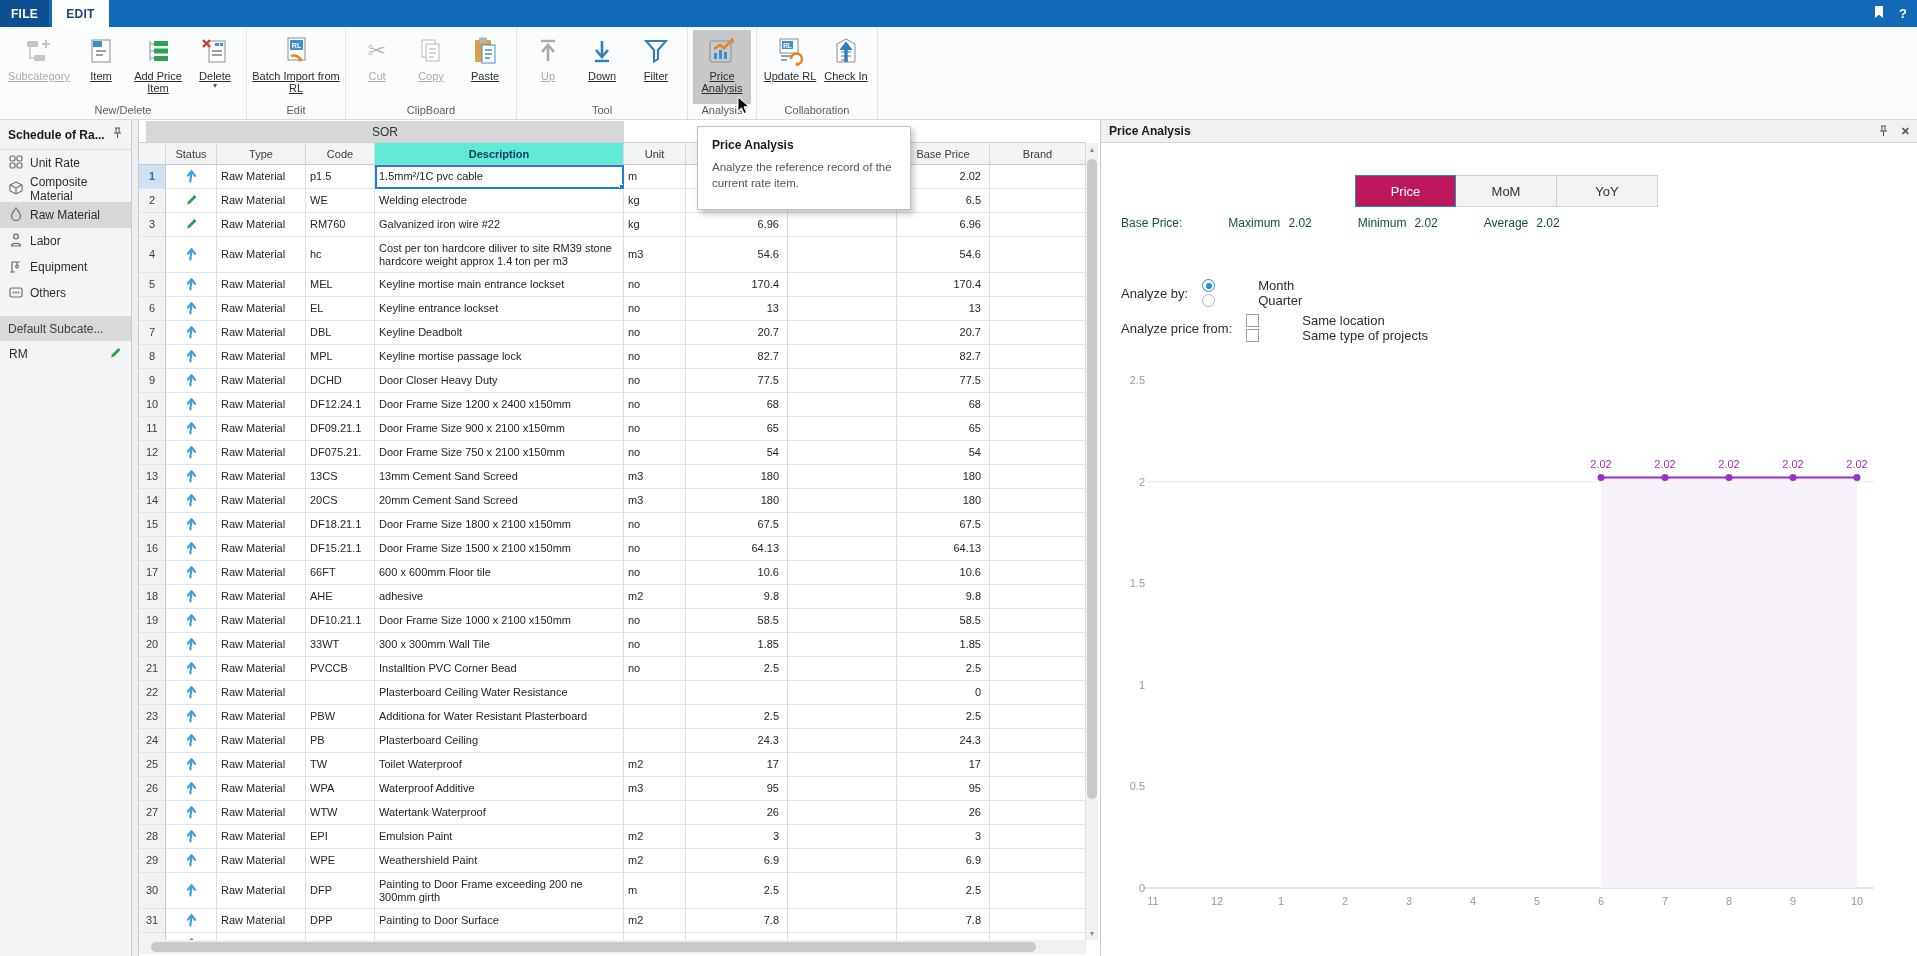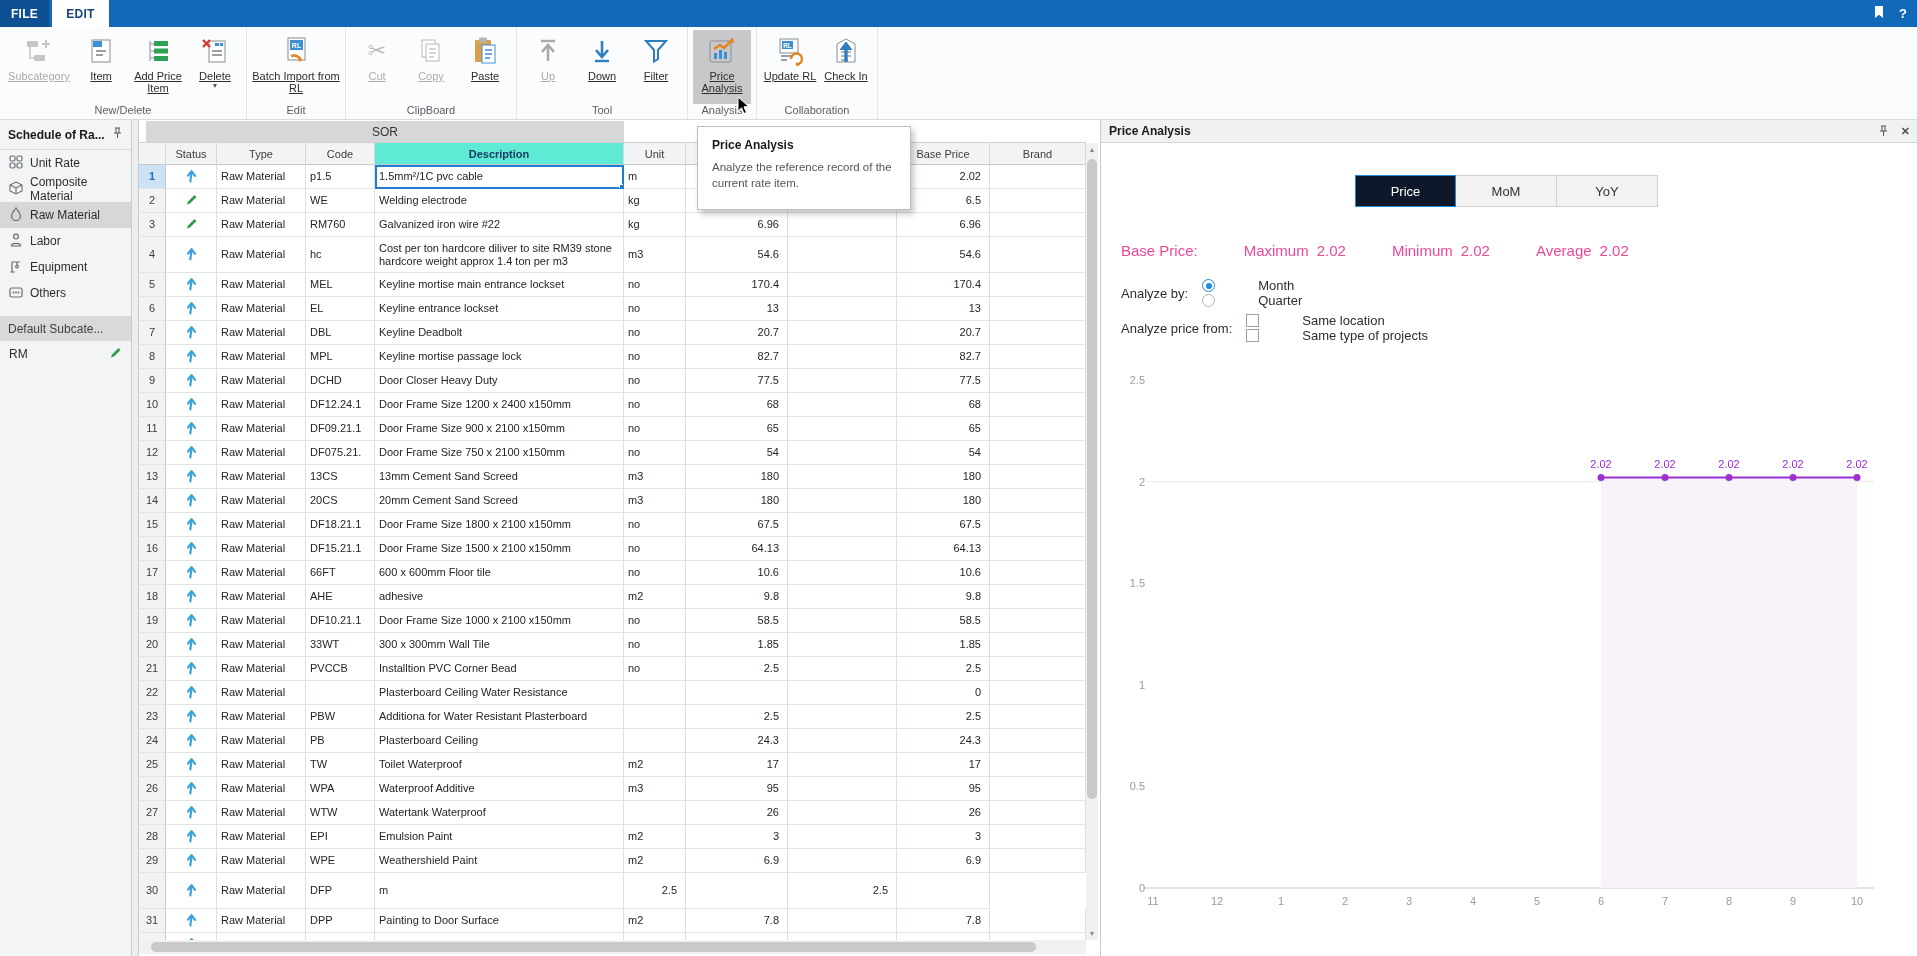--- a/index.html
+++ b/index.html
@@ -73,22 +73,22 @@
   
   .panel { position:absolute; left:1100px; top:120px; width:817px; height:836px; background:#fff; border-left:1px solid #c9cbcd; }
   .p-head { position:absolute; left:0; top:0; width:817px; height:23px; background:#eff1f2; border-bottom:1px solid #d5d7d9;
             display:flex; align-items:center; padding:0 8px; font-size:12px; font-weight:bold; color:#1a1a1a; }
   .p-head .sp { flex:1; }
   .p-head .hic { margin-left:12px; color:#555; font-size:11px; cursor:pointer; display:flex; align-items:center; }
   .ptabs { position:absolute; left:254px; top:55px; display:flex; }
   .ptab { width:101px; height:32px; display:flex; align-items:center; justify-content:center; font-size:13px;
           background:#f2f2f2; border:1px solid #d0d0d0; border-left:none; color:#333; cursor:pointer; }
   .ptab:first-child { border-left:1px solid #d0d0d0; }
-  .ptab.active { background:#0f172a; border-color:#1f8dd6; color:#fff; }
-  .pstats { position:absolute; left:20px; top:122px; font-size:15px; color:#ec4899; display:flex; }
+  .ptab.active { background:#be185d; border-color:#1f8dd6; color:#fff; }
+  .pstats { position:absolute; left:20px; top:96px; font-size:12px; color:#14532d; display:flex; }
   .pstats b { font-weight:normal; }
   .pstats .grp { margin-right:46px; }
   .pstats .grp .v { margin-left:8px; }
   .prow { position:absolute; left:20px; font-size:13px; color:#2b2d2f; display:flex; align-items:center; }
   .prow.r1 { top:158px; } .prow.r2 { top:193px; }
   .prow .lab { margin-right:14px; }
   .opt { display:flex; align-items:center; margin-right:32px; cursor:pointer;gap:36px; }
   .radio { width:13px; height:13px; border-radius:50%; border:1px solid #b0b3b5; margin-right:7px; background:#fff; position:relative; }
   .radio.checked { border-color:#1f8dd6; }
   .radio.checked::after { content:""; position:absolute; left:2.5px; top:2.5px; width:6px; height:6px; border-radius:50%; background:#1f8dd6; }
@@ -897,20 +897,21 @@
         <div class="trow tall">
           <div class="td num">30</div>
           <div class="td ctr">
             <span><svg width="13" height="15" viewBox="0 0 13 15">
                 <path d="M5.4 13.5 C5.4 10.5 6.3 8 6.4 4.8" fill="none" stroke="#3da0dc" stroke-width="2.2" stroke-linecap="round"></path>
                 <path d="M3 7.6 L6.5 3.2 L10 7.8" fill="none" stroke="#3da0dc" stroke-width="2.2" stroke-linecap="round" stroke-linejoin="round"></path>
               </svg></span>
           </div>
           <div class="td">Raw Material</div>
           <div class="td">DFP</div>
+          <div class="td">Painting to Door Frame exceeding 200 ne 300mm girth</div>
           <div class="td">m</div>
           <div class="td rt">2.5</div>
           <div class="td"></div>
           <div class="td rt">2.5</div>
           <div class="td"></div>
         </div>
         <div class="trow">
           <div class="td num">31</div>
           <div class="td ctr">
             <span><svg width="13" height="15" viewBox="0 0 13 15">

